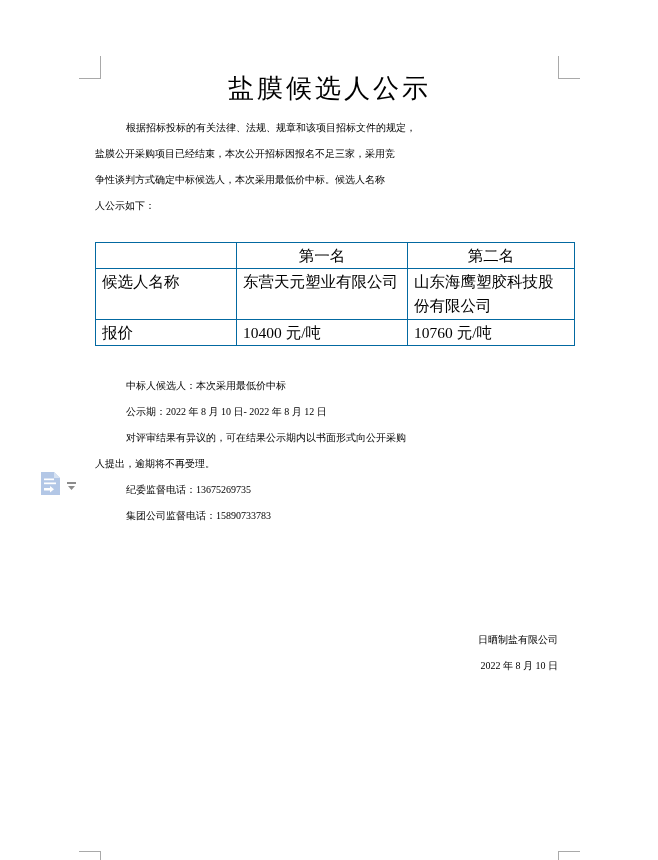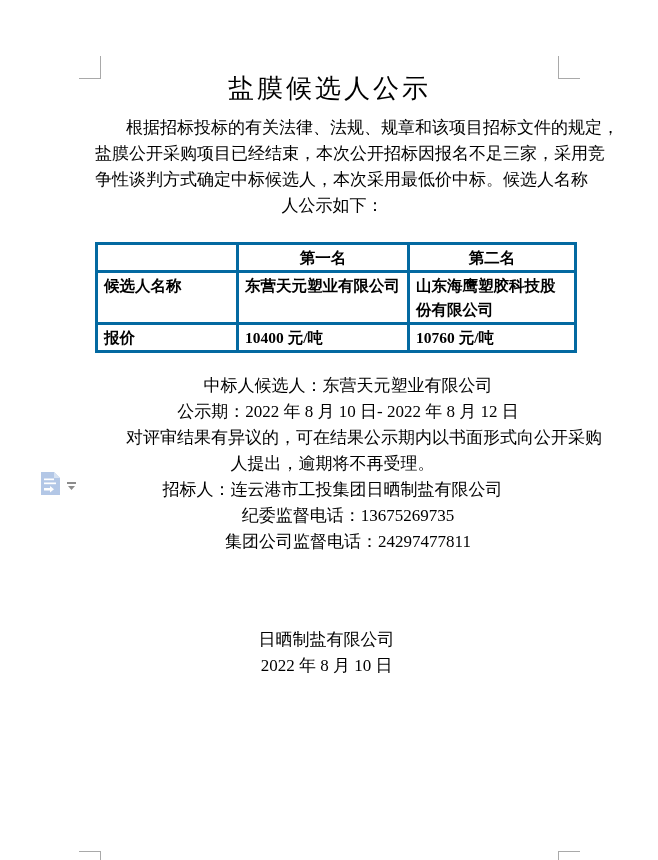--- a/index.html
+++ b/index.html
@@ -11,33 +11,33 @@
   .crop{position:absolute;width:21px;height:22px;border:0 solid #a9a9a9;}
   .crop.tl{left:79px;top:56px;border-right-width:1px;border-bottom-width:1px;}
   .crop.tr{left:558px;top:56px;border-left-width:1px;border-bottom-width:1px;}
   .crop.bl{left:79px;top:851px;height:8px;border-right-width:1px;border-top-width:1px;}
   .crop.br{left:558px;top:851px;height:8px;border-left-width:1px;border-top-width:1px;}
 
   .title{
     position:absolute;left:95px;top:72px;width:469px;text-align:center;
     font-size:26px;line-height:34px;letter-spacing:3px;white-space:nowrap;
   }
-  .textline{font-size:17px;line-height:26px;white-space:nowrap;text-align:center;}
+  .textline{font-size:10px;line-height:26px;white-space:nowrap;}
   .block{position:absolute;left:95px;width:475px;}
   #para1{top:115px;}
   #heading{top:216px;}
   .ind{text-indent:31px;}
   .ind2{text-indent:28px;}
 
   table.candidates{
     position:absolute;left:95px;top:242px;border-collapse:collapse;
     font-size:15.5px;table-layout:fixed;
   }
   table.candidates th,table.candidates td{
-    border:3px solid #0369a1;font-weight:bold;text-align:left;
+    border:1px solid #0369a1;font-weight:normal;text-align:left;
     vertical-align:top;padding:1px 6px 0 6px;line-height:24px;overflow:hidden;
   }
   table.candidates th{text-align:center;}
   tr.r-head{height:25px;}
   tr.r-name{height:51px;}
   tr.r-price{height:24px;}
 
   #details{top:373px;}
   .signature{
     position:absolute;left:95px;top:627px;width:463px;text-align:right;
@@ -105,27 +105,26 @@
     </tr>
     <tr class="r-price">
       <td>报价</td>
       <td>10400 元/吨</td>
       <td>10760 元/吨</td>
     </tr>
   </tbody>
     </table>
 
   <div class="block" id="details">
-    <div class="textline ind">中标人候选人：东营天元塑业有限公司</div>
+    <div class="textline ind">中标人候选人：本次采用最低价中标</div>
     <div class="textline ind">公示期：2022 年 8 月 10 日- 2022 年 8 月 12 日</div>
     <div class="textline ind">对评审结果有异议的，可在结果公示期内以书面形式向公开采购</div>
     <div class="textline">人提出，逾期将不再受理。</div>
-    <div class="textline">招标人：连云港市工投集团日晒制盐有限公司</div>
     <div class="textline ind">纪委监督电话：13675269735</div>
-    <div class="textline ind">集团公司监督电话：24297477811</div>
+    <div class="textline ind">集团公司监督电话：15890733783</div>
   </div>
 
   <div class="signature">
     <div class="textline">日晒制盐有限公司</div>
     <div class="textline">2022 年 8 月 10 日</div>
   </div>
 
 </div>
 
 </body></html>

